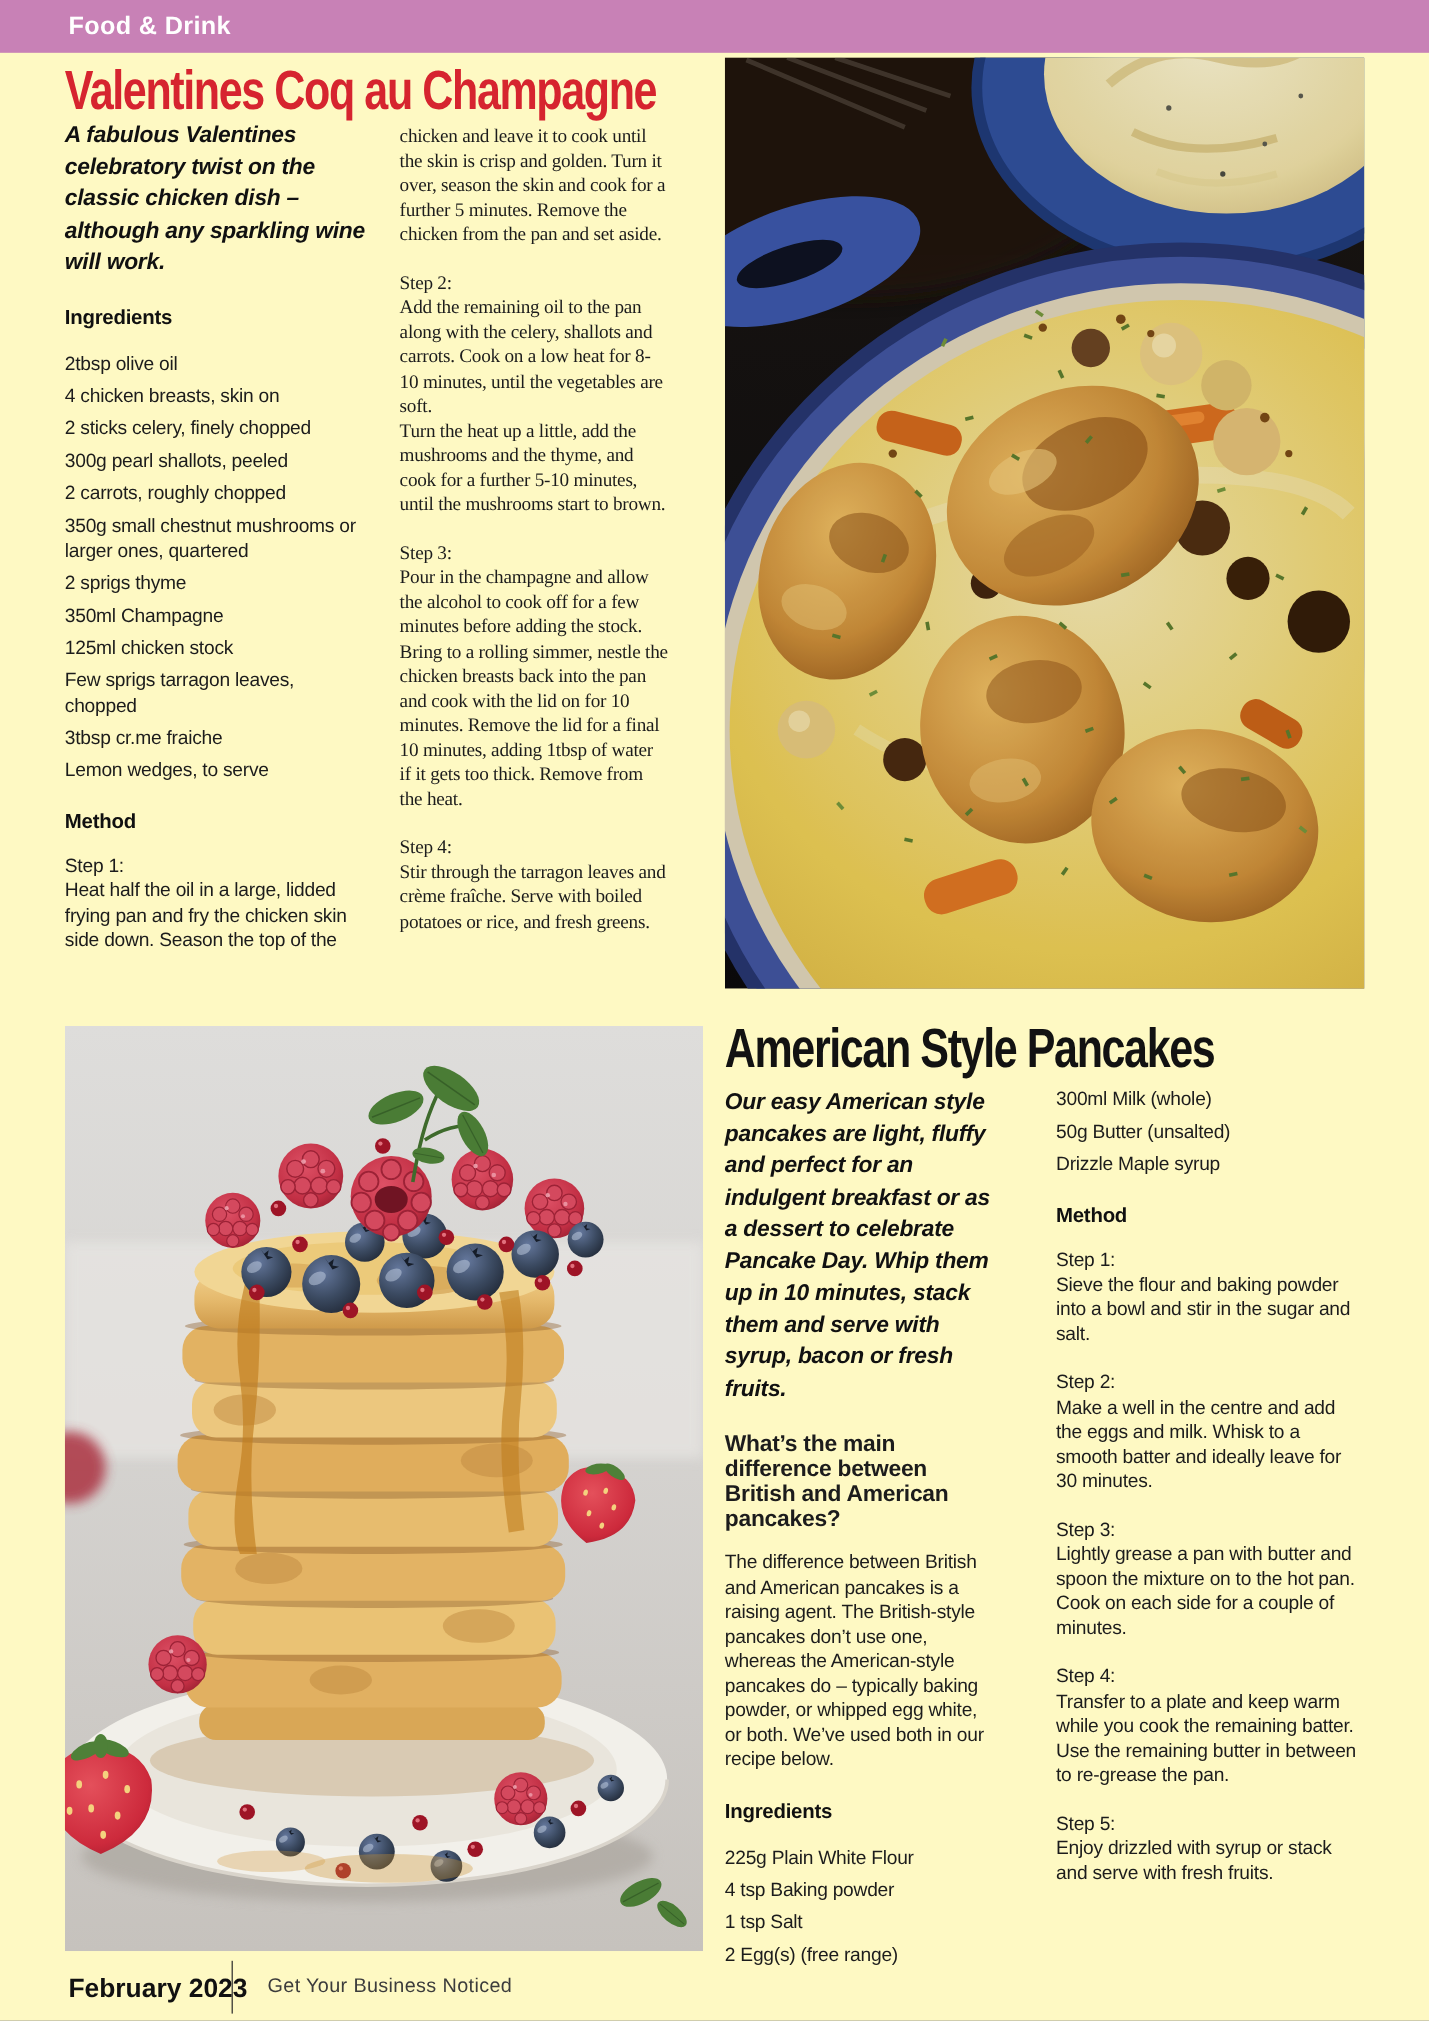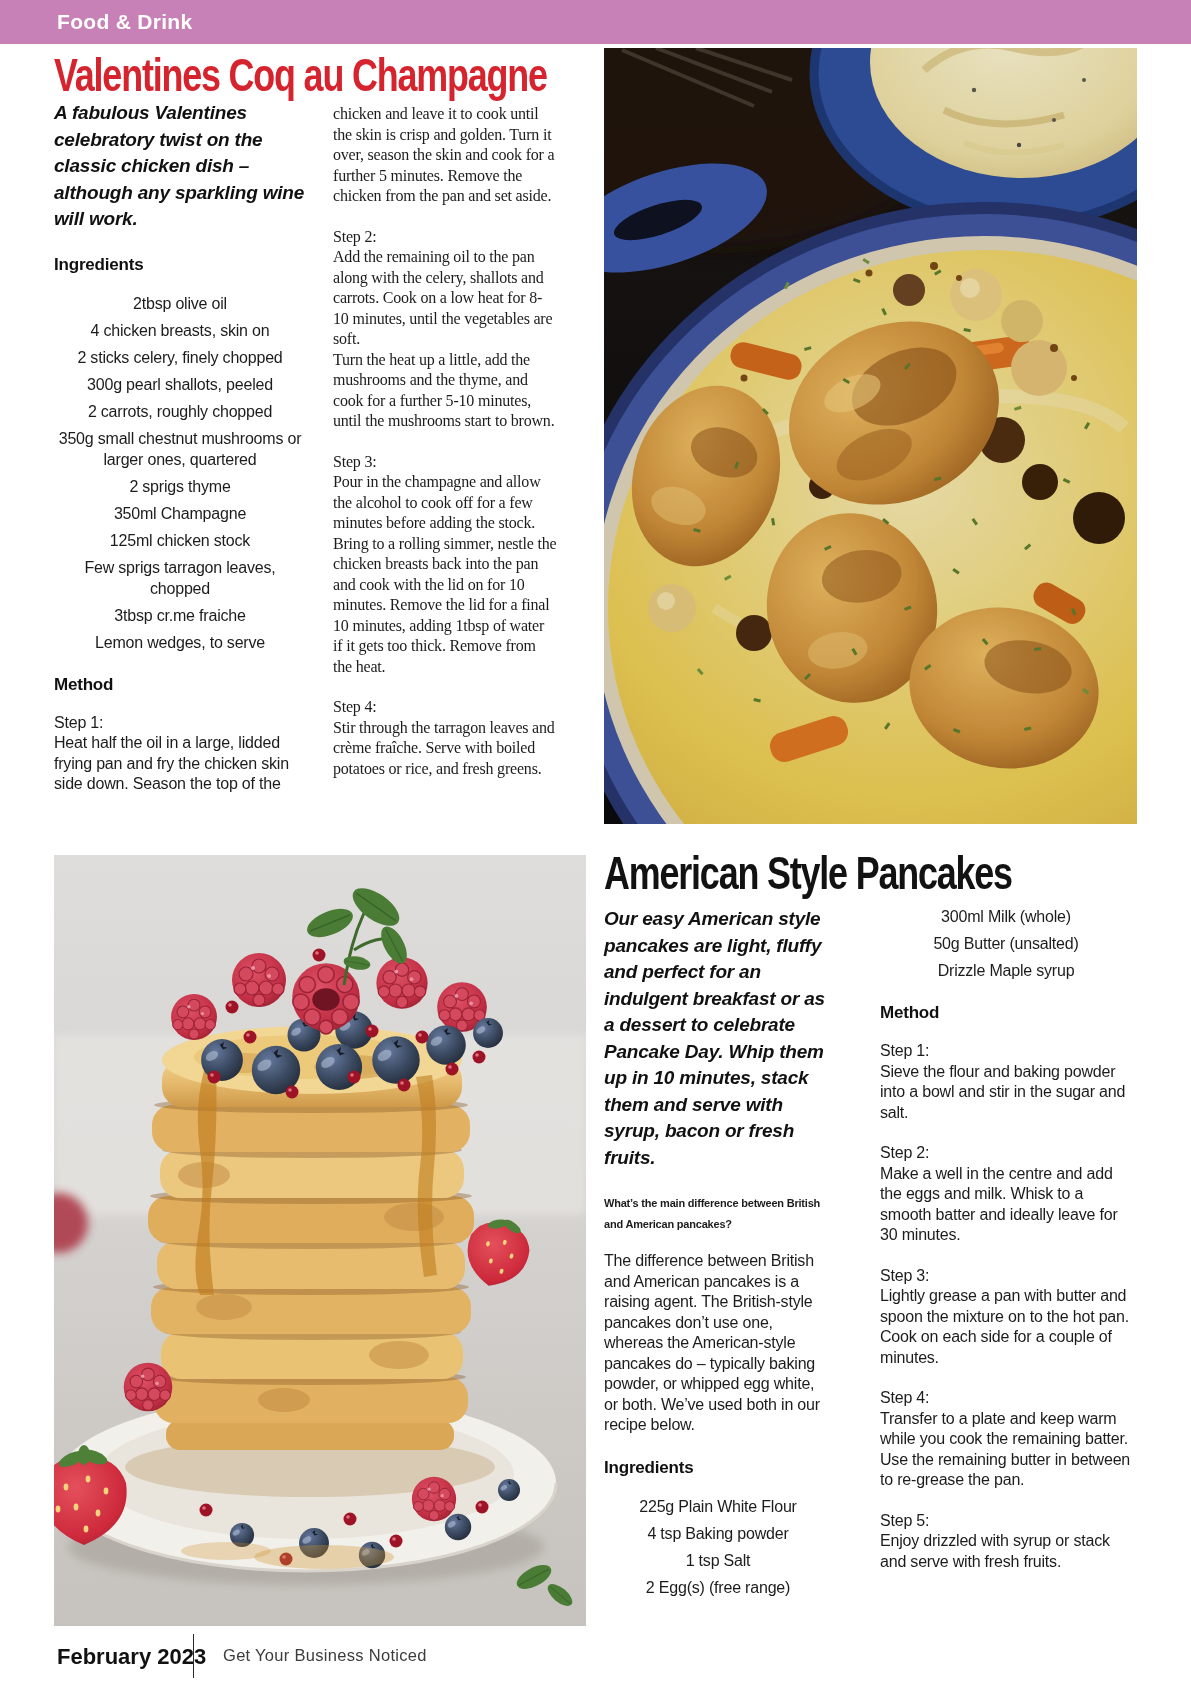--- a/index.html
+++ b/index.html
@@ -1,39 +1,39 @@
 <!DOCTYPE html>
 <html><head>
 <meta charset="utf-8">
 <style>
   html,body{margin:0;padding:0;background:#888;}
-  .page{position:relative;width:1191px;height:1684px;background:#ffffff;overflow:hidden;
+  .page{position:relative;width:1191px;height:1684px;background:#fef9c3;overflow:hidden;
         font-family:"Liberation Sans",sans-serif;color:#1c1c1c;margin:0 auto;}
   
   .topbar{position:absolute;left:0;top:0;width:1191px;height:44px;background:#c881b6;}
   .topbar .label{position:absolute;left:57px;top:0;line-height:44px;font-size:21px;font-weight:bold;color:#ffffff;letter-spacing:.3px;}
   
   .headline{position:absolute;font-weight:bold;font-size:46px;letter-spacing:-1.5px;white-space:nowrap;
             transform:scaleX(.78);transform-origin:0 0;font-family:"Liberation Sans",sans-serif;}
   .headline.red{color:#d6242f;left:54px;top:48px;}
   .headline.black{color:#121212;left:604px;top:846px;}
   
   .col{position:absolute;font-size:16px;line-height:20.5px;letter-spacing:-0.2px;}
   .r1c1{left:54px;top:100px;width:252px;}
   .r1c2{left:333px;top:104px;width:224px;font-family:Liberation Serif, serif;}
   .r2c2{left:604px;top:906px;width:228px;}
   .r2c3{left:880px;top:906px;width:252px;}
   .intro{font-style:italic;font-size:19px;line-height:26.5px;letter-spacing:-0.2px;color:#111;margin:0 0 6px 0;font-weight:bold;}
   h3.subhead{font-size:17px;line-height:20px;font-weight:bold;color:#101010;margin:22px 0 18px 0;letter-spacing:-0.2px;}
   ul.ing{list-style:none;margin:0;padding:0;}
-  ul.ing li{line-height:21px;margin:0 0 6px 0;text-align:center;}
+  ul.ing li{line-height:21px;margin:0 0 6px 0;}
   p.step{margin:0 0 20px 0;}
   p.step span{display:block;}
   .preline{white-space:pre-line;}
-  .qhead{font-weight:bold;font-size:11px;line-height:21px;margin:22px 0 16px 0;}
+  .qhead{font-weight:bold;font-size:19px;line-height:21px;margin:22px 0 16px 0;}
   p.para{margin:0 0 20px 0;}
   
   .photo{position:absolute;overflow:hidden;}
   .photo-chicken{left:604px;top:48px;width:533px;height:776px;}
   .photo-pancakes{left:54px;top:855px;width:532px;height:771px;}
   .photo svg{display:block;}
   
   .footer{position:absolute;left:0;top:1630px;width:1191px;height:54px;}
   .footer .issue{position:absolute;left:57px;top:14px;font-size:22px;font-weight:bold;color:#111;}
   .footer .divider{position:absolute;left:193px;top:4px;width:1px;height:44px;background:#2a2a2a;}

